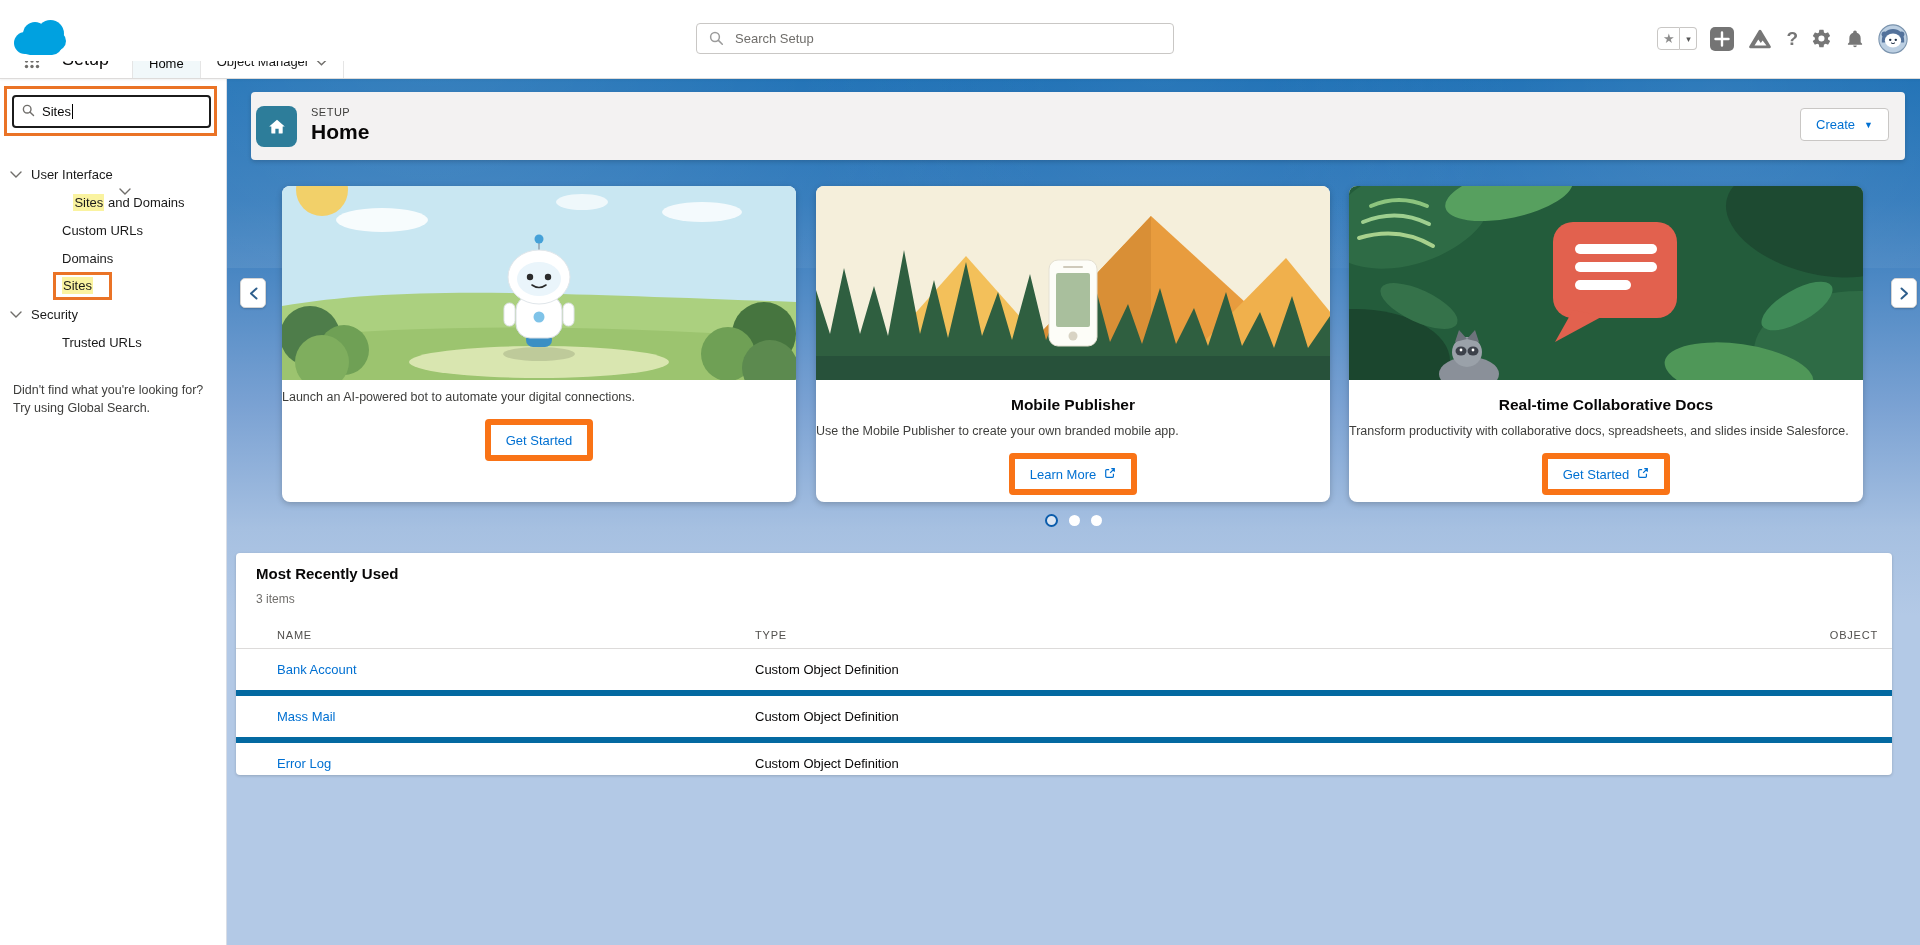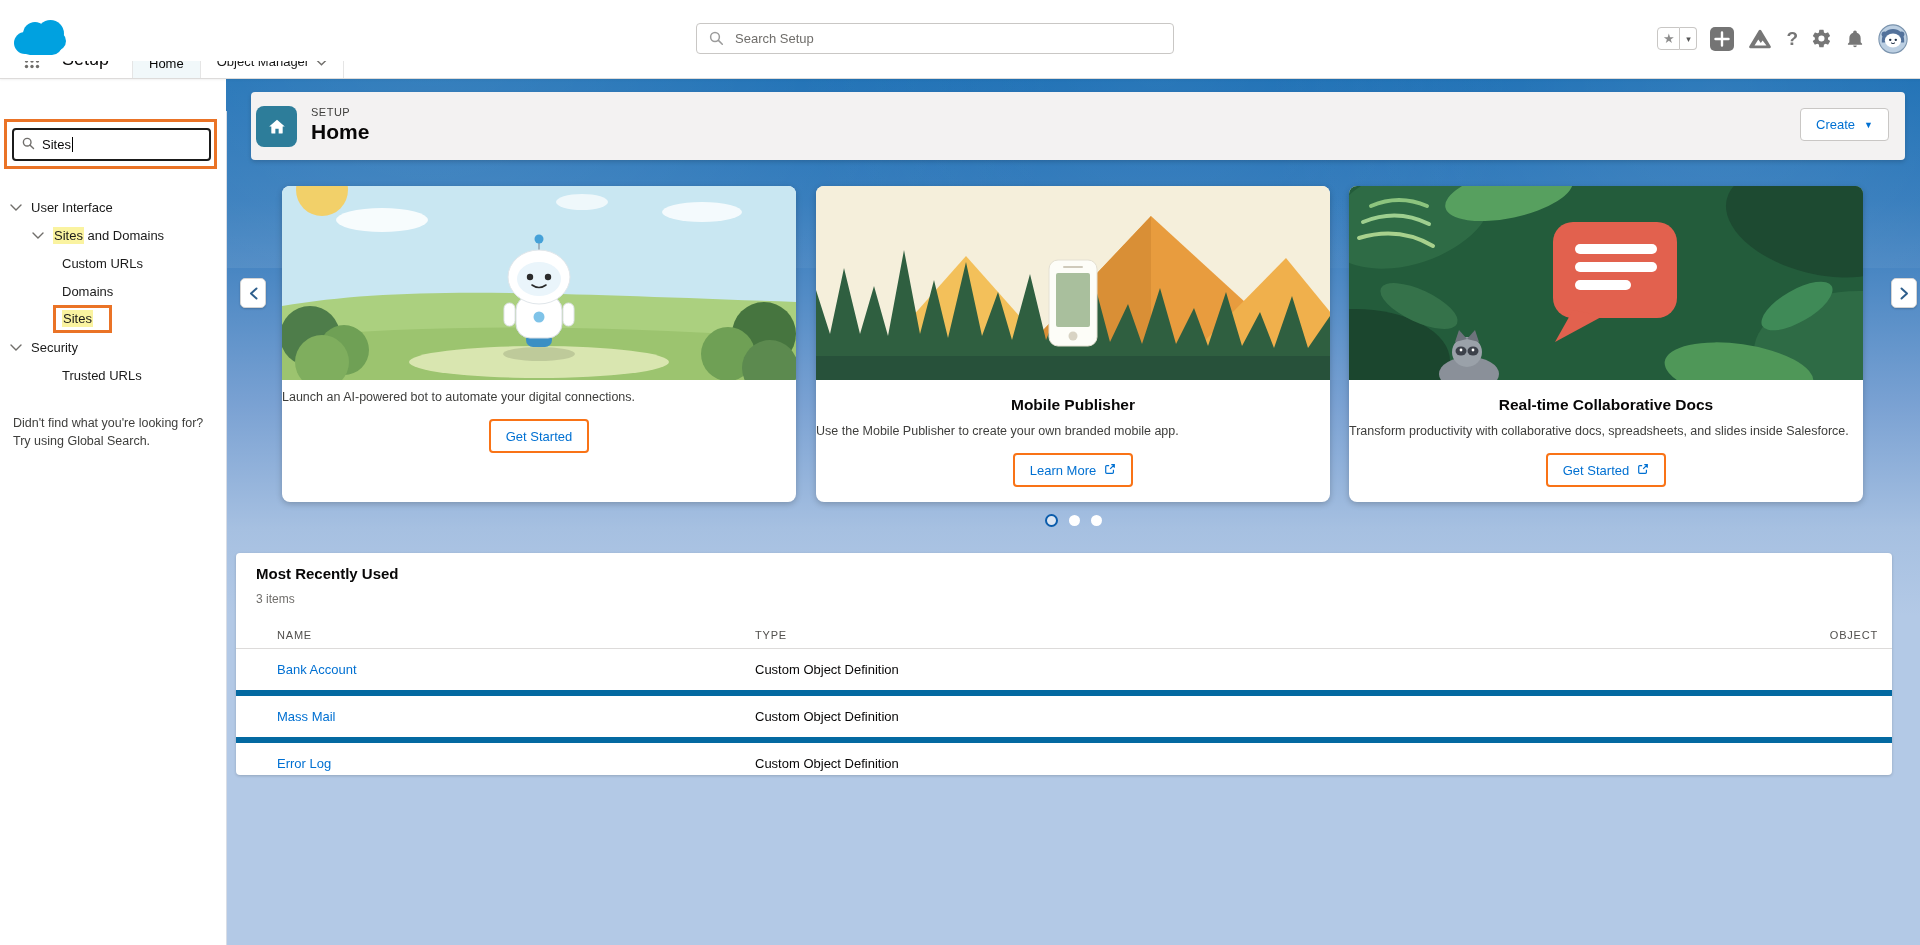--- a/index.html
+++ b/index.html
@@ -29,30 +29,30 @@
   
   .navbar{position:absolute;left:0;top:45px;width:1920px;height:33px;background:#fff;border-bottom:1px solid #dddbda;box-shadow:0 1px 2px rgba(0,0,0,.06);z-index:29;}
   .waffle{position:absolute;left:24px;top:8px;cursor:pointer;}
   .app-name{position:absolute;left:62px;top:4px;font-size:18px;color:#080707;}
   .tabs{position:absolute;left:132px;top:0;height:33px;display:flex;}
   .tab{height:33px;box-sizing:border-box;display:flex;align-items:center;gap:7px;padding:0 16px;font-size:13px;color:#181818;border-right:1px solid #e5e5e5;cursor:pointer;}
   .tab:first-child{border-left:1px solid #e5e5e5;}
   .tab.active{background:#f1f8fa;border-top:3px solid #11707f;color:#080707;}
 
   
-  .sidebar{position:absolute;left:0;top:78px;width:226px;bottom:0;background:#fff;border-right:1px solid #d8dde6;z-index:10;margin-top:33px;}
+  .sidebar{position:absolute;left:0;top:78px;width:226px;bottom:0;background:#fff;border-right:1px solid #d8dde6;z-index:10;}
   .qf-annot{position:absolute;left:4px;top:8px;width:213px;height:50px;border:3px solid #ea7326;box-sizing:border-box;}
   .quick-find{position:absolute;left:12px;top:17px;width:199px;height:33px;border:2px solid #1b1b1b;border-radius:4px;box-sizing:border-box;background:#fff;display:flex;align-items:center;padding-left:8px;cursor:text;}
   .quick-find .qf-text{font-size:13px;color:#080707;margin-left:7px;}
   .caret-bar{width:1px;height:15px;background:#000;margin-left:1px;}
   .tree{position:absolute;left:0;top:82px;width:100%;font-size:13px;color:#1a1a1a;}
   .tree-item{height:28px;display:flex;align-items:center;cursor:pointer;}
   .tree-item .chev{display:inline-flex;margin-right:9px;}
   .lvl0{padding-left:10px;}
-  .lvl1{padding-left:32px;}
+  .lvl1{padding-left:32px;flex-direction:column;}
   .lvl2{padding-left:62px;}
   mark.hl{background:#faf3a0;color:inherit;padding:1px 1px;}
   .sites-annot{display:inline-flex;align-items:center;border:3px solid #ea7326;box-sizing:border-box;padding:2px 16px 3px 6px;margin-left:-9px;}
   .not-found{position:absolute;left:13px;top:303px;font-size:12.5px;color:#3e3e3c;line-height:18px;}
 
   
   .main{position:absolute;left:226px;top:78px;right:0;bottom:0;background:linear-gradient(180deg,#176cb3 0%,#2f78ba 14%,#7ba2d3 38%,#a6c0e1 52%,#b3c9e6 62%,#b3c9e6 100%);}
   .main::before{content:"";position:absolute;left:0;top:0;right:0;height:190px;
      background:radial-gradient(circle at 12% -30%,rgba(255,255,255,.14),transparent 42%),
                 radial-gradient(circle at 55% -10%,rgba(255,255,255,.08),transparent 38%),
@@ -65,21 +65,21 @@
   .ph-title{position:absolute;left:60px;top:28px;font-size:21px;font-weight:700;color:#080707;}
   .create-btn{position:absolute;right:16px;top:16px;height:31px;padding:0 15px;border:1px solid #c9c7c5;border-radius:4px;background:#fff;display:flex;align-items:center;gap:9px;font-size:13px;color:#0070d2;cursor:pointer;}
   .create-btn .dd{font-size:9px;color:#0070d2;}
 
   
   .promo-card{position:absolute;top:108px;width:514px;height:316px;background:#fff;border-radius:8px;box-shadow:0 2px 6px rgba(0,0,0,.22);}
   .promo-card .illo{width:514px;height:194px;border-radius:8px 8px 0 0;overflow:hidden;display:block;}
   .promo-title{margin-top:16px;text-align:center;font-size:15.5px;font-weight:700;color:#080707;}
   .promo-desc{margin-top:10px;font-size:12.5px;color:#3e3e3c;}
   .promo-btn-row{display:flex;justify-content:center;margin-top:15px;}
-  .promo-btn{height:30px;padding:0 15px;border:2px solid #f97316;border-radius:4px;background:#fff;display:flex;align-items:center;gap:8px;font-size:13px;color:#0070d2;cursor:pointer;}
+  .promo-btn{height:30px;padding:0 15px;border:6px solid #f97316;border-radius:4px;background:#fff;display:flex;align-items:center;gap:8px;font-size:13px;color:#0070d2;cursor:pointer;}
   .car-arrow{position:absolute;top:200px;width:24px;height:28px;background:#fff;border:1px solid #d4d4d4;border-radius:5px;box-shadow:0 1px 2px rgba(0,0,0,.2);display:flex;align-items:center;justify-content:center;cursor:pointer;}
   .car-prev{left:14px;}
   .car-next{left:1665px;}
   .dots{position:absolute;left:0;right:0;top:437px;display:flex;justify-content:center;gap:11px;}
   .dot{width:11px;height:11px;border-radius:50%;background:#fff;cursor:pointer;box-sizing:border-box;}
   .dot.active{width:13px;height:13px;margin-top:-1px;background:#dde6f2;border:2px solid #0b5cab;}
 
   
   .recent-card{position:absolute;left:10px;top:475px;width:1656px;height:222px;background:#fff;border-radius:4px;box-shadow:0 1px 3px rgba(0,0,0,.18);}
   .recent-title{position:absolute;left:20px;top:12px;font-size:15px;font-weight:700;color:#080707;}

